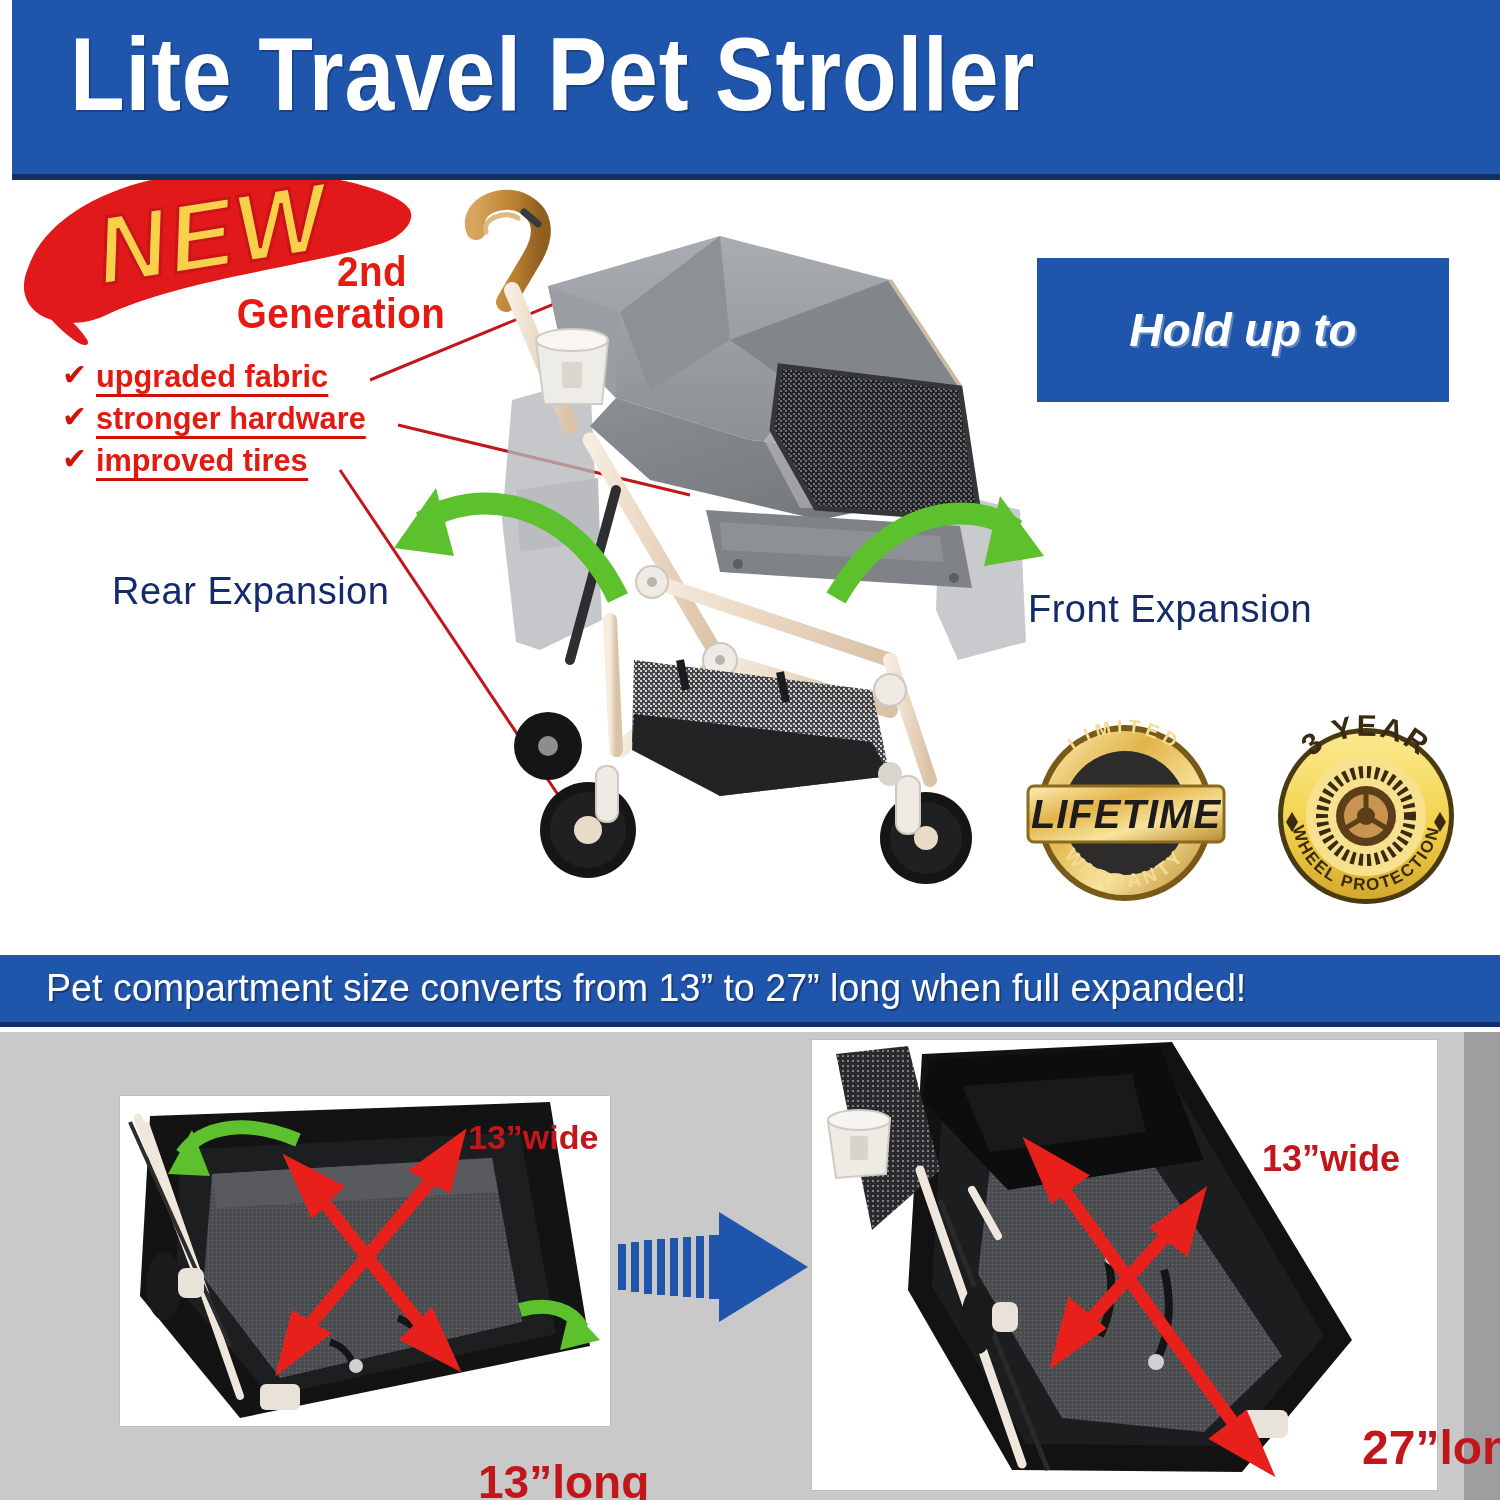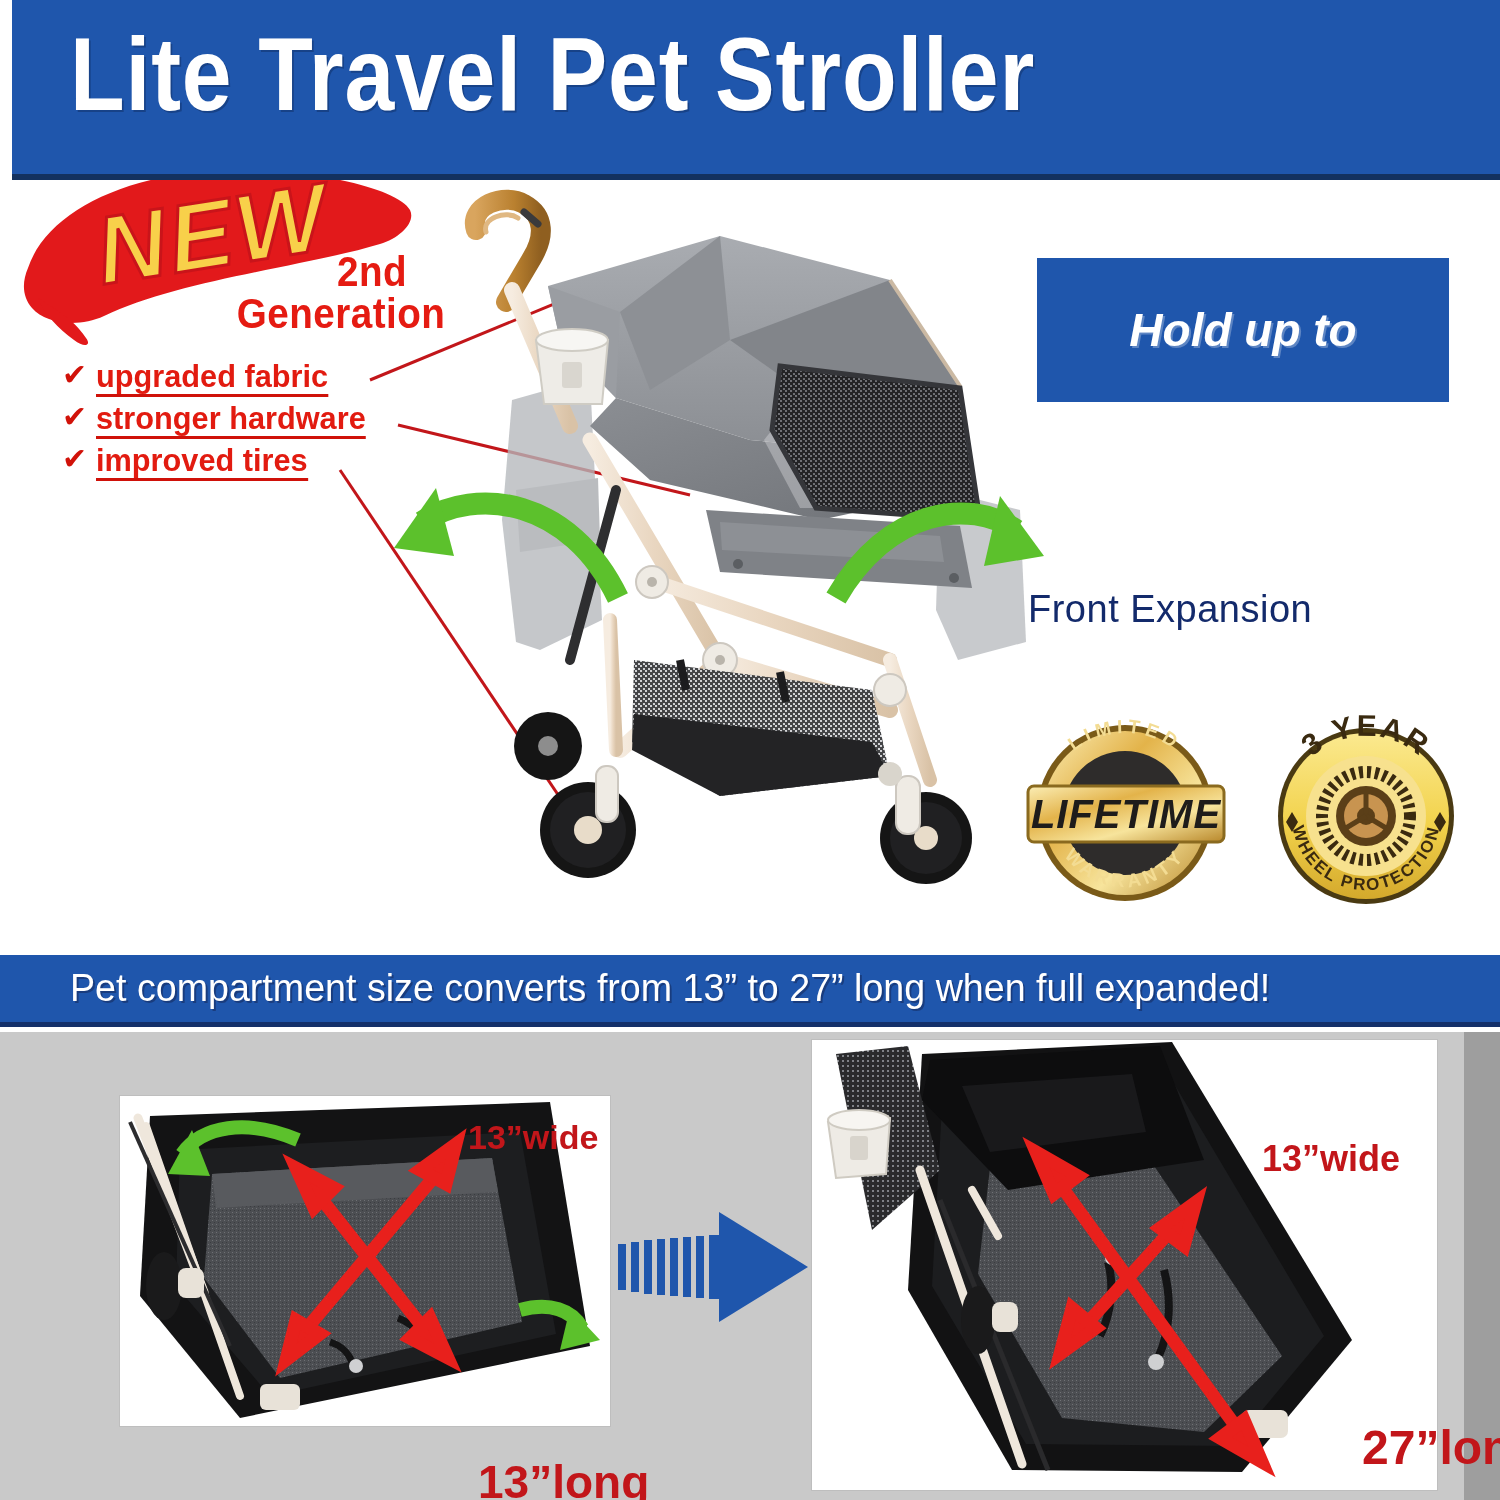--- a/index.html
+++ b/index.html
@@ -82,21 +82,21 @@
     text-shadow:2px 2px 0 rgba(255,255,255,.28);
   }
 
   
   .badges{position:absolute;left:1020px;top:528px;width:460px;height:210px;}
 
   
   .mid-banner{
     position:absolute;left:0;top:955px;width:1500px;height:72px;background:#1f56ac;
     border-bottom:5px solid #14306a;box-sizing:border-box;
-    display:flex;align-items:center;padding-left:24px;
+    display:flex;align-items:center;
   }
   .mid-banner-text{
     margin-left:46px;color:#ffffff;font-size:38px;font-weight:400;
     font-family:"Liberation Sans Narrow","Liberation Sans",sans-serif;white-space:nowrap;
     transform:scaleX(.99);transform-origin:left center;
     text-shadow:2px 2px 0 rgba(20,40,90,.55);
   }
 
   
   .bottom{position:absolute;left:0;top:1032px;width:1500px;height:468px;background:#c9c9c9;}
@@ -288,20 +288,21 @@
 
     <svg style="position:absolute;left:380px;top:290px;width:260px;height:140px;">
       <path d="M238 128 C190 28 96 16 42 52" stroke="#5cc12c" stroke-width="22" fill="none" stroke-linecap="butt"></path>
       <polygon points="56,18 14,78 74,86" fill="#5cc12c"></polygon>
     </svg>
     <svg style="position:absolute;left:830px;top:300px;width:230px;height:140px;">
       <path d="M6 118 C58 28 140 18 186 50" stroke="#5cc12c" stroke-width="22" fill="none" stroke-linecap="butt"></path>
       <polygon points="170,16 214,76 154,86" fill="#5cc12c"></polygon>
     </svg>
 
+    <div class="exp-label exp-rear">Rear Expansion</div>
     <div class="exp-label exp-front">Front Expansion</div>
 
     <div class="cap-box">
       <div class="cap-line">Hold up to</div>
     </div>
 
     <div class="badges">
       <svg width="460" height="210" viewBox="0 0 460 210">
         <defs>
           <linearGradient id="gold1" x1="0" y1="0" x2="1" y2="1">

